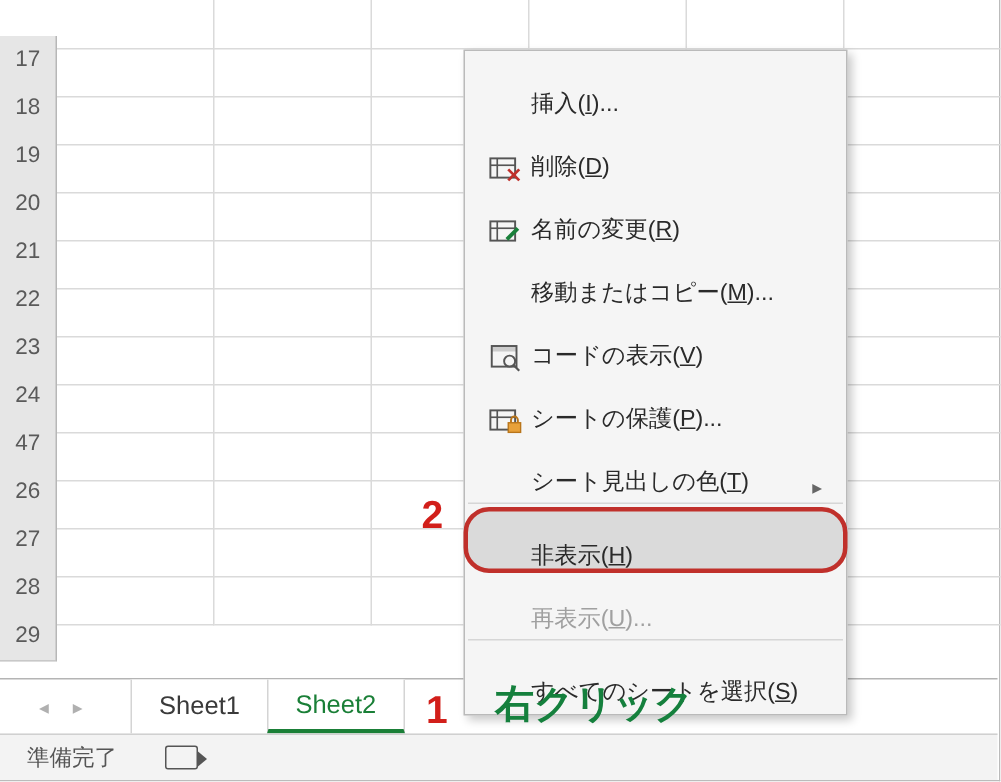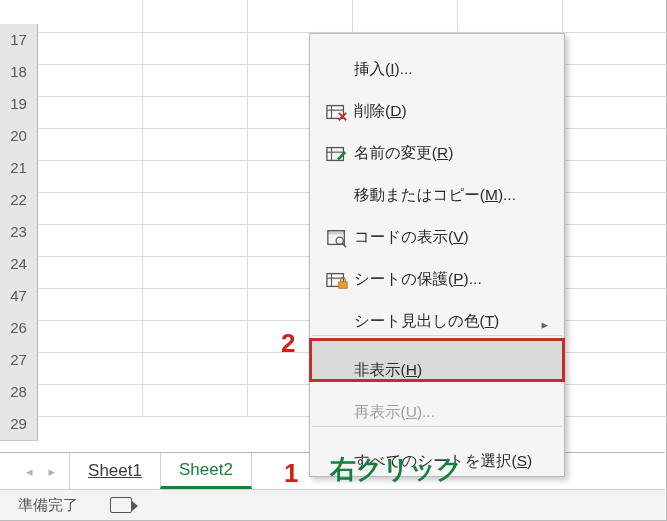--- a/index.html
+++ b/index.html
@@ -52,21 +52,21 @@
     font-size: 17px;
     color: #3a3a3a;
     background: #fff;
     position: relative;
     margin-left: -1px;
   }
   .tab.active {
     color: #1a7f37;
     border-bottom: 3px solid #1a7f37;
   }
-  .tab.first { border-left: 1px solid #d4d4d4; margin-left: 6px; text-decoration: underline; }
+  .tab.first { border-left: 1px solid #d4d4d4; margin-left: 24px; }
 
   
   .status {
     position: absolute; left:0; top: 489px; width: 665px; height: 31px;
     background: #f3f3f3;
     border-top: 1px solid #d0d0d0;
     display: flex; align-items: center;
     padding-left: 18px;
     gap: 32px;
     color: #555;
@@ -102,20 +102,21 @@
     position: relative;
   }
   .mi .ico { width: 34px; display:flex; align-items:center; justify-content:center; }
   .mi .lbl { flex: 1; }
   .mi .arrow { color:#666; font-size:13px; }
   .mi.disabled { color: #a0a0a0; }
   .mi.hl {
     background: #dadada;
     outline: 3px solid #c0302b;
     outline-offset: -2px;
+    border-radius: 16px;
   }
   .sep { height:1px; background:#d6d6d6; margin: 3px 2px; }
   .mi u { text-decoration: underline; }
 
   
   .anno-1 {
     position: absolute; left: 284px; top: 458px;
     color: #d21f1a; font-weight: 700; font-size: 26px;
     text-shadow: 0 0 1px #fff;
   }

